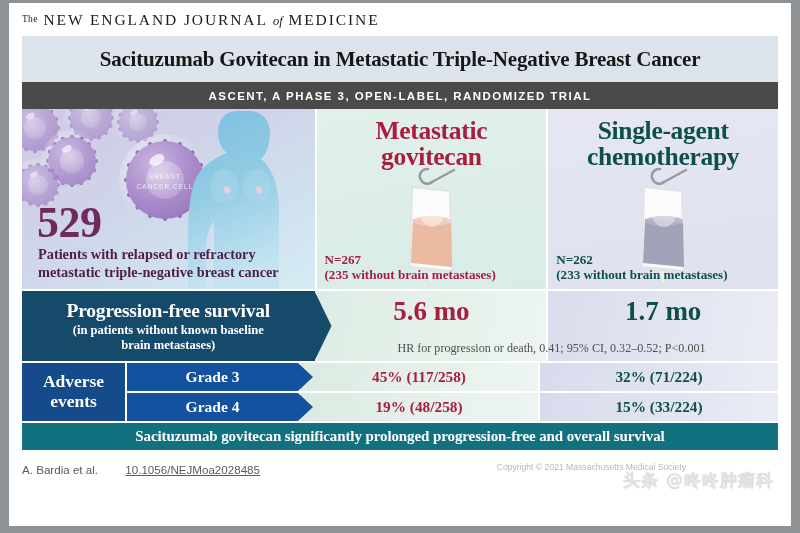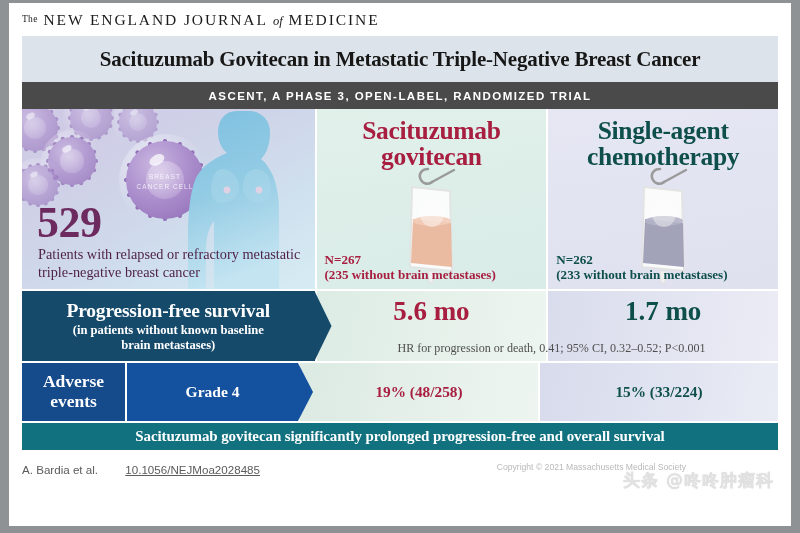--- a/index.html
+++ b/index.html
@@ -88,21 +88,21 @@
   .torso{
     position:absolute;right:8px;bottom:0;width:132px;height:178px;
   }
   .big529{
     position:absolute;left:15px;top:92px;
     font-size:44px;font-weight:700;color:#6d2a5e;line-height:1;
     letter-spacing:-.5px;
   }
   .heroCap{
     position:absolute;left:16px;top:136px;width:278px;
-    font-size:14.3px;font-weight:400;color:#4d1f46;line-height:1.27;
+    font-size:14.3px;font-weight:700;color:#4d1f46;line-height:1.27;
   }
 
   .hero-col{
     position:relative;width:238px;height:100%;overflow:hidden;
     border-left:2px solid #ffffff;
   }
   .hero-col.sg{background:linear-gradient(170deg,#e2f0ea 0%,#ddeee9 45%,#d9ece7 100%);}
   .hero-col.ch{background:linear-gradient(170deg,#e6e7f3 0%,#e2e4f1 45%,#dfe1ef 100%);}
   .hero-col h2{
     margin:0;padding-top:9px;text-align:center;
@@ -375,21 +375,21 @@
         <circle cx="52" cy="79" r="3.4" fill="#e7d2e2" opacity=".9"></circle>
         <circle cx="84" cy="79" r="3.4" fill="#e7d2e2" opacity=".9"></circle>
       </svg>
 
       <div class="big529">529</div>
       <div class="heroCap">Patients with relapsed or refractory metastatic triple-negative breast cancer</div>
     </div>
 
     <div class="hero-col sg">
       <h2>
-        <span>Sacituzumab</span><br>
+        <span>Metastatic</span><br>
         <span>govitecan</span>
       </h2>
       <svg class="ivwrap" width="82" height="124" viewBox="0 0 82 124">
         <path d="M38 2 C31 2 28 8 31 13 C33 17 39 18 42 15" stroke="#9a9a9a" stroke-width="2.6" fill="none" stroke-linecap="round"></path>
         <path d="M42 15 L64 3" stroke="#9a9a9a" stroke-width="2.4" fill="none" stroke-linecap="round"></path>
         <path d="M22 20 L60 24 L62 104 L20 100 Z" fill="#fdfdfd" opacity=".93" stroke="#e3e3e3" stroke-width="2"></path>
         <path d="M23 52 L61 56 L62 100 L21 96 Z" fill="#e8b499" opacity=".92"></path>
         <ellipse cx="42" cy="54" rx="19" ry="5" fill="#f2cdba" opacity=".9"></ellipse>
         <ellipse cx="42" cy="46" rx="12" ry="14" fill="#ffffff" opacity=".38"></ellipse>
         <path d="M38 104 L44 104 L43 116 L39 116 Z" fill="#f0f0f0" stroke="#e0e0e0" stroke-width="1"></path>
@@ -440,20 +440,28 @@
   </div>
 
   <div class="ae">
     <div class="ae-label">
       <span>Adverse</span>
       <span>events</span>
     </div>
     <div class="ae-rows">
       <div class="ae-row">
         <div class="ae-grade">
+          <span>Grade 3</span>
+          <span class="gchev"></span>
+        </div>
+        <div class="ae-cell sg">45% (117/258)</div>
+        <div class="ae-cell ch">32% (71/224)</div>
+      </div>
+      <div class="ae-row">
+        <div class="ae-grade">
           <span>Grade 4</span>
           <span class="gchev"></span>
         </div>
         <div class="ae-cell sg">19% (48/258)</div>
         <div class="ae-cell ch">15% (33/224)</div>
       </div>
     </div>
   </div>
 
   <div class="concl">

